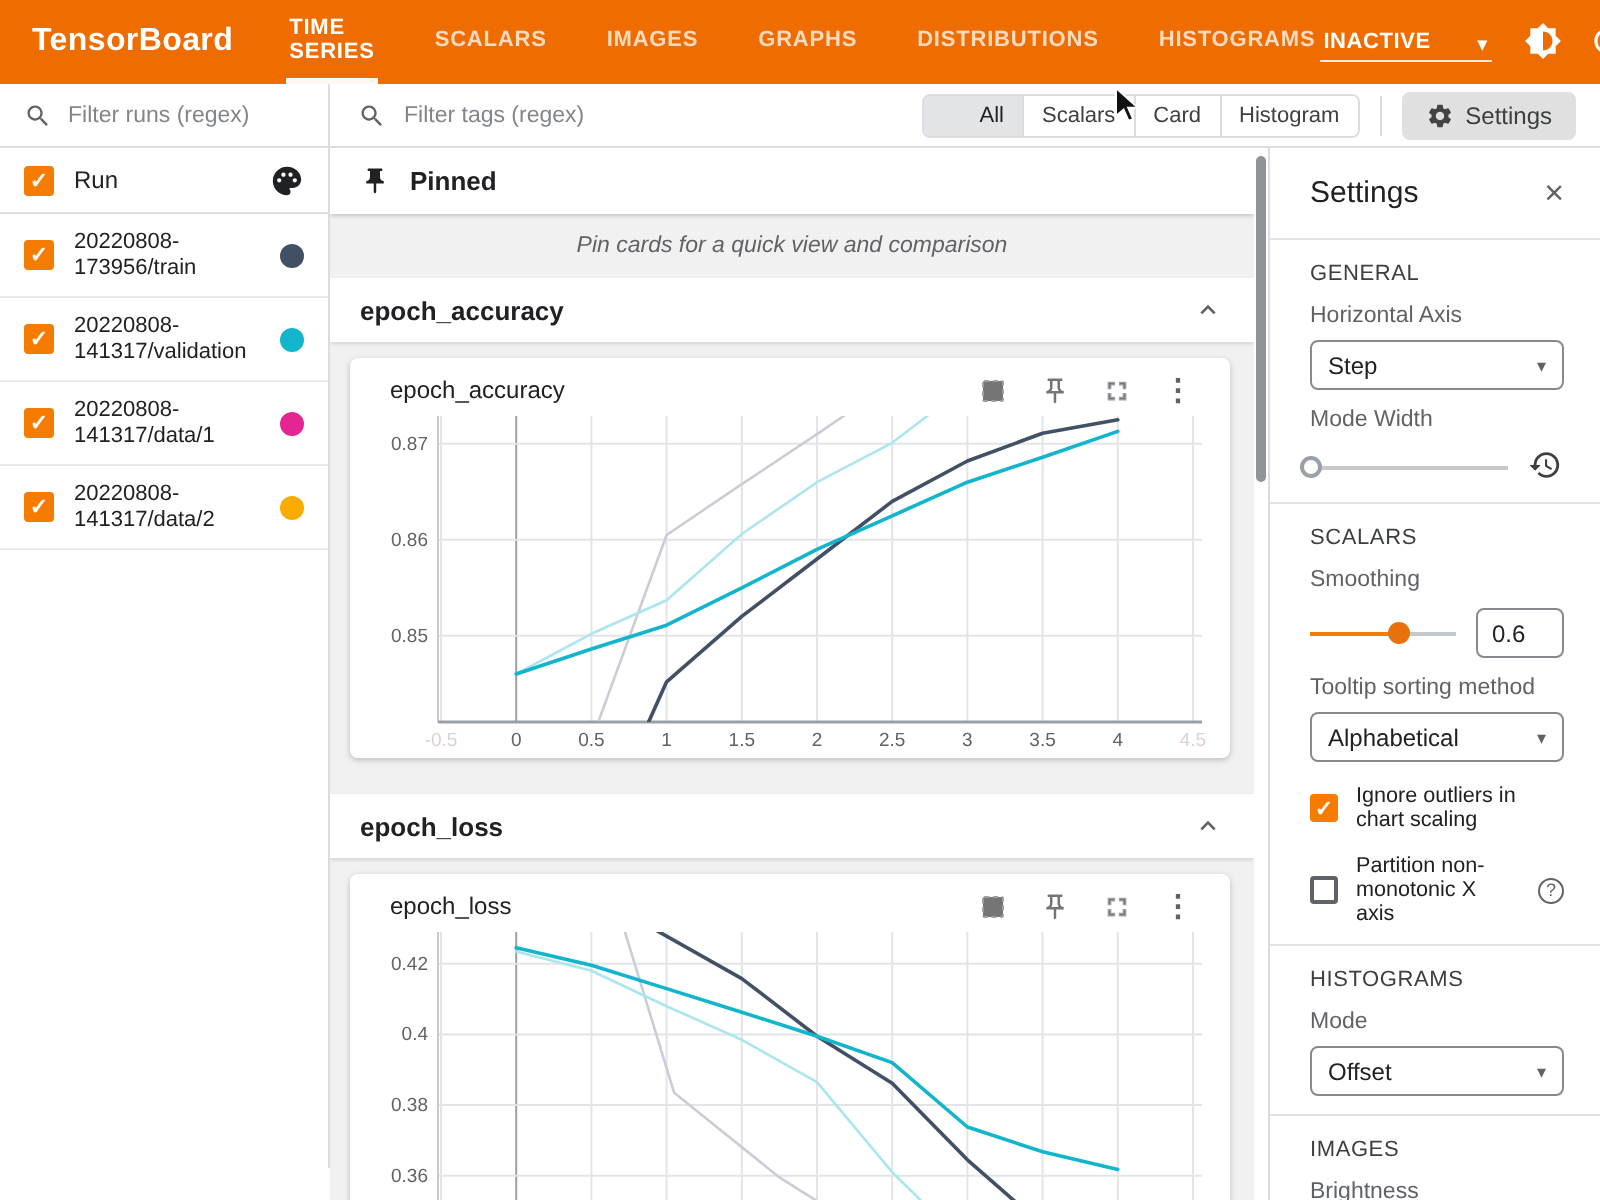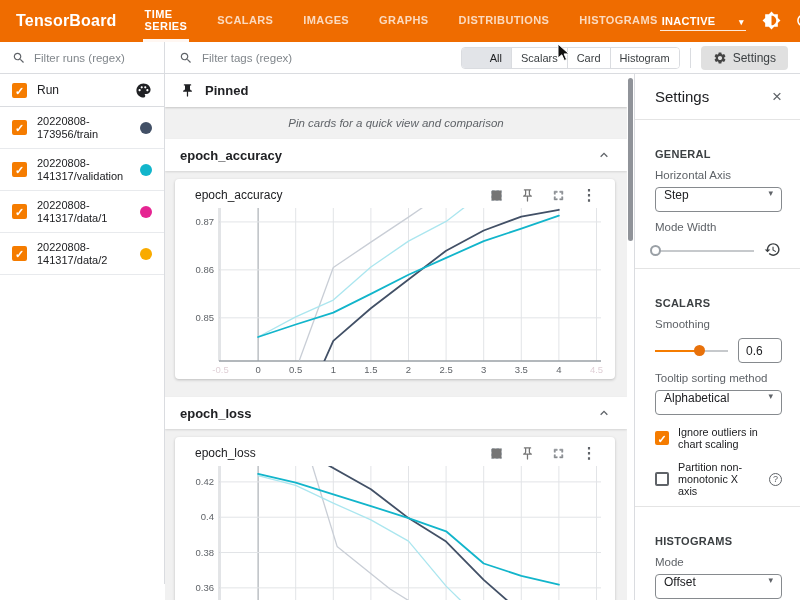--- a/index.html
+++ b/index.html
@@ -69,23 +69,23 @@
   
   .vscroll { position:absolute; top:74px; left:627px; width:7px; bottom:0; }
   .vthumb { position:absolute; top:4px; left:1px; width:5px; height:163px; border-radius:3px; background:#909399; }
 
   
   .panel { position:absolute; top:74px; left:634px; right:0; bottom:0; background:#fff; border-left:1px solid #dadce0; overflow:hidden; padding:8px 18px 0 20px; }
   .panel-head { display:flex; align-items:center; justify-content:space-between; height:28px; }
   .panel-head .ttl { font-size:15px; color:#202124; }
   .close { font-size:17px; color:#5f6368; cursor:pointer; line-height:1; }
   .pdiv { border:none; border-top:1px solid #e4e4e4; margin:9px -18px 0 -20px; }
-  .sec-h { font-size:11px; font-weight:bold; color:#3c4043; letter-spacing:.3px; margin:28px 0 2px; }
+  .sec-h { font-size:11px; font-weight:normal; color:#3c4043; letter-spacing:.3px; margin:11px 0 2px; }
   .f-label { font-size:11.5px; color:#5f6368; margin:9px 0 6px; }
-  .select { height:25px; border:1px solid #868a8e; border-radius:4px; display:flex; justify-content:space-between; padding:0 8px; font-size:12px; color:#202124; cursor:pointer; }
+  .select { height:25px; border:1px solid #868a8e; border-radius:4px; display:flex; align-items:center; justify-content:space-between; padding:0 8px; font-size:12px; color:#202124; cursor:pointer; }
   .select .caret { font-size:9px; color:#5f6368; }
   .slider-row { display:flex; align-items:center; gap:10px; margin:8px 0 2px; }
   .slider { position:relative; height:13px; flex:1; cursor:pointer; }
   .sl-track { position:absolute; top:6px; left:0; right:0; height:2px; background:#c6c9cc; }
   .sl-fill { position:absolute; top:6px; left:0; height:2px; background:#f57c00; }
   .sl-thumb { position:absolute; top:1px; width:11px; height:11px; border-radius:50%; background:#e8710a; }
   .sl-thumb.hollow { background:#fff; border:2px solid #9aa0a6; }
   .reset { width:18px; height:18px; cursor:pointer; flex:none; }
   .reset svg { width:17px; height:17px; fill:#3c4043; }
   .num-input { width:44px; height:25px; border:1px solid #868a8e; border-radius:4px; font-size:12px; color:#202124; padding:0 7px; outline:none; flex:none; }

